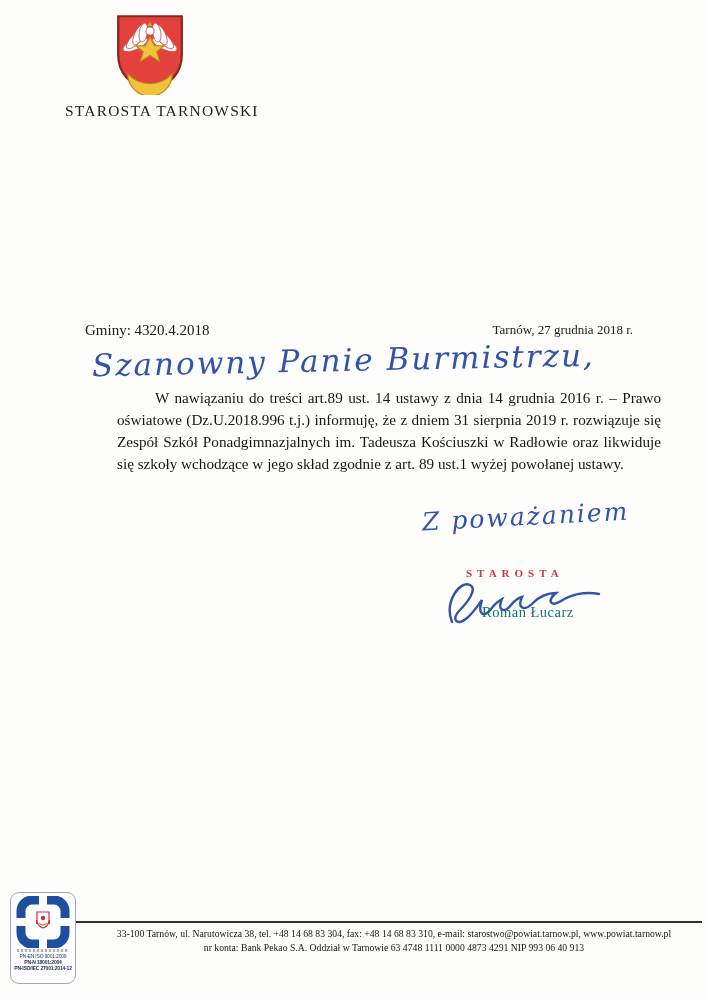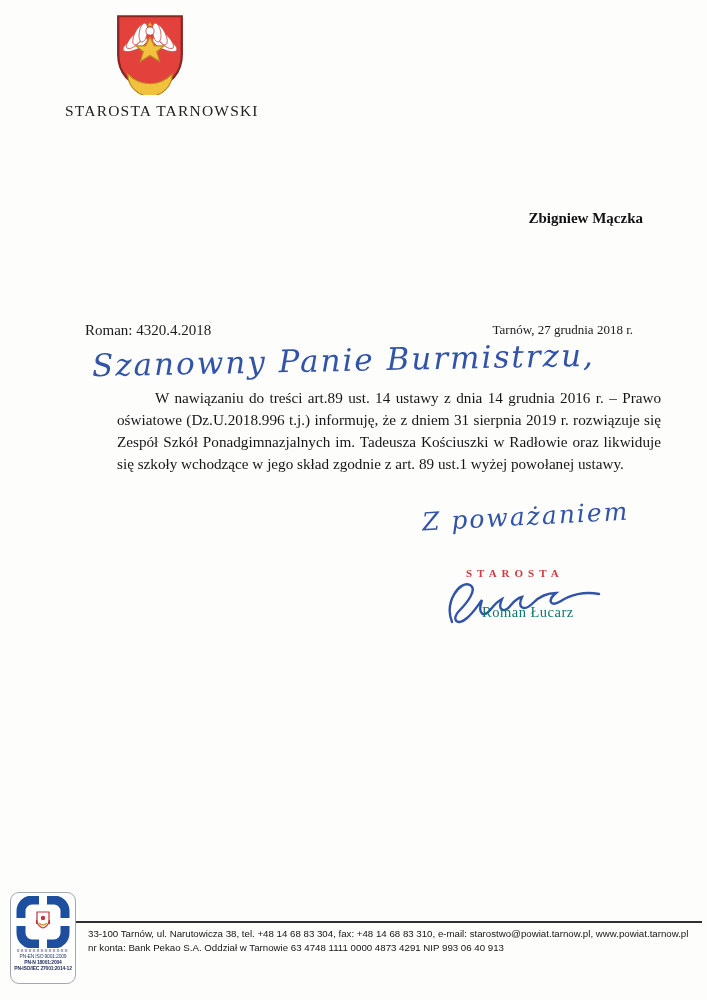--- a/index.html
+++ b/index.html
@@ -78,23 +78,23 @@
   }
   .signature-svg{left:436px;top:572px;}
 
   
   .footer-rule{
     left:76px;top:921px;width:626px;height:2px;
     background:#2f2f2f;
   }
   .footer-address{
     left:88px;top:927px;width:612px;
-    font-family:Liberation Sans, sans-serif;
+    font-family:Liberation Serif, serif;
     font-size:9.7px;line-height:13.5px;
-    text-align:left;color:#141414;
+    text-align:center;color:#141414;
   }
   .badge{
     left:10px;top:892px;width:66px;height:92px;
     background:#ffffff;
     border:1.5px solid #a2a8b0;
     border-radius:9px;
     box-sizing:border-box;
   }
   .badge-svg{display:block;margin:3px auto 0 auto;}
   .badge-caption{
@@ -137,24 +137,23 @@
     <path d="M50 12 l3 5 h-6 z" fill="#f2c23e" stroke="#b98a1e" stroke-width="1"></path>
 
     <path d="M50 32 L56 44 L69 44 L59 52 L63 65 L50 57 L37 65 L41 52 L31 44 L44 44 Z" fill="#f2c23e" stroke="#b98a1e" stroke-width="1.5"></path>
 
     <path d="M20 58 A30 30 0 0 1 80 58 A41 41 0 0 0 20 58 Z" transform="rotate(180 50 70)" fill="#f2c23e" stroke="#b98a1e" stroke-width="1.5"></path>
   </svg>
 
   <div class="abs org-name">STAROSTA TARNOWSKI</div>
 
   <div class="abs recipient">
-    <div>Zbigniew Mączka</div>
   </div>
 
-  <div class="abs znak">Roman: 4320.4.2018</div>
+  <div class="abs znak">Gminy: 4320.4.2018</div>
   <div class="abs place-date">Tarnów, 27 grudnia 2018 r.</div>
 
   <div class="abs hand salutation">Szanowny Panie Burmistrzu,</div>
 
   <div class="abs body-par">W nawiązaniu do treści art.89 ust. 14 ustawy z dnia 14 grudnia 2016 r. – Prawo oświatowe (Dz.U.2018.996 t.j.) informuję, że z dniem 31 sierpnia 2019 r. rozwiązuje się Zespół Szkół Ponadgimnazjalnych im. Tadeusza Kościuszki w Radłowie  oraz likwiduje się szkoły wchodzące  w jego skład zgodnie z art. 89 ust.1 wyżej powołanej ustawy.</div>
 
   <div class="abs hand closing">Z poważaniem</div>
 
   <div class="abs stamp-title">STAROSTA</div>
   <svg class="abs signature-svg" width="175" height="58" viewBox="0 0 175 58">

